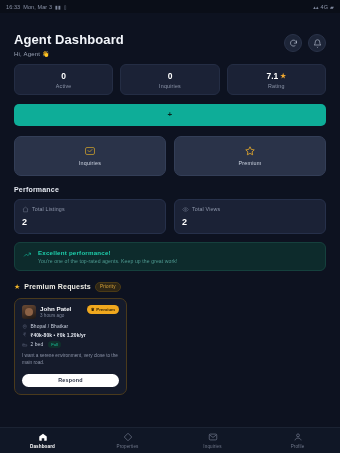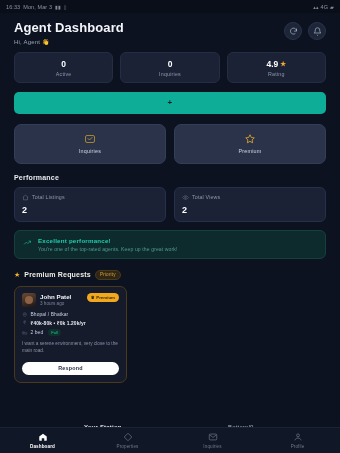--- a/index.html
+++ b/index.html
@@ -2,21 +2,21 @@
 <html><head>
 <meta charset="utf-8">
 <style>
   * { box-sizing: border-box; margin: 0; padding: 0; }
   html, body {
     width: 340px; height: 453px;
     background: #0a0e1a;
     font-family: "Liberation Sans", sans-serif;
     overflow: hidden;
   }
-  .phone { position: relative; width: 340px; height: 453px; background: #0d1220; display: flex; flex-direction: column; }
+  .phone { position: relative; width: 340px; height: 453px; background: #0d1220; display: flex; flex-direction: column; gap: 12px; }
 
   
   .statusbar {
     height: 13px; flex: 0 0 13px;
     background: #0a0e18;
     display: flex; align-items: center; justify-content: space-between;
     padding: 0 6px;
     font-size: 5.5px; color: #8b93a7; letter-spacing: .1px;
   }
   .sb-left { display: flex; align-items: center; gap: 3px; }
@@ -207,21 +207,21 @@
       <div class="stat-card">
         <div class="stat-num">0</div>
         <div class="stat-lbl">Active</div>
       </div>
       <div class="stat-card">
         <div class="stat-num">0</div>
         <div class="stat-lbl">Inquiries</div>
       </div>
       <div class="stat-card">
         <div class="stat-num">
-          <span>4.9</span>
+          <span>7.1</span>
           <span class="star">★</span>
         </div>
         <div class="stat-lbl">Rating</div>
       </div>
     </div>
 
     <div class="cta-wrap">
       <div class="cta">
         <span class="plus">+</span>
       </div>

